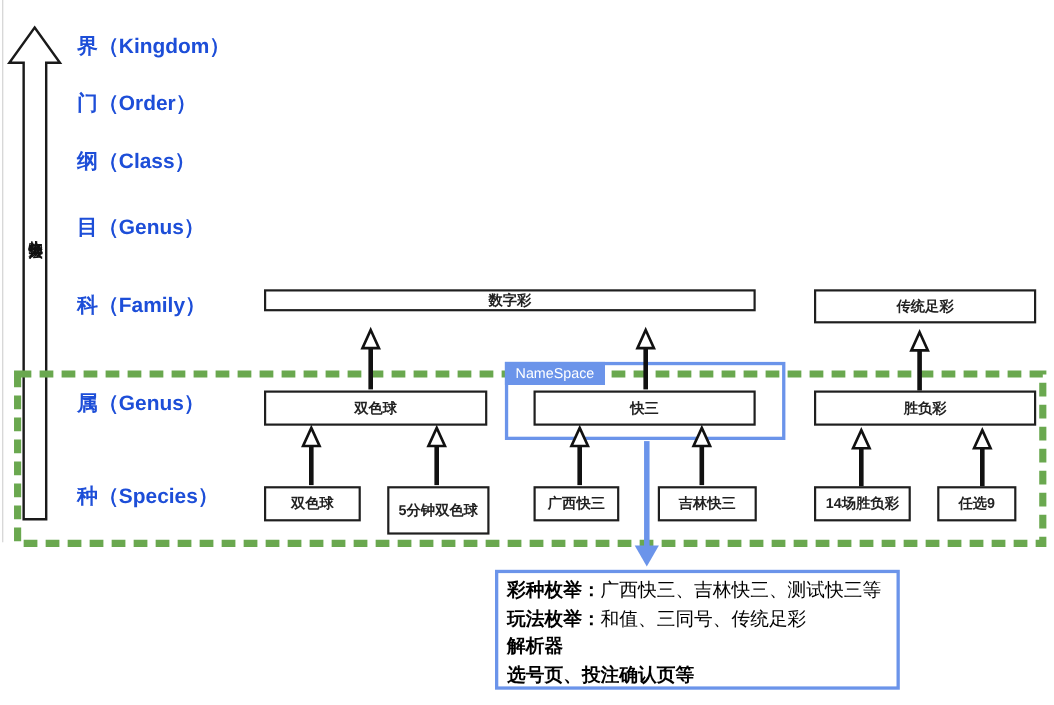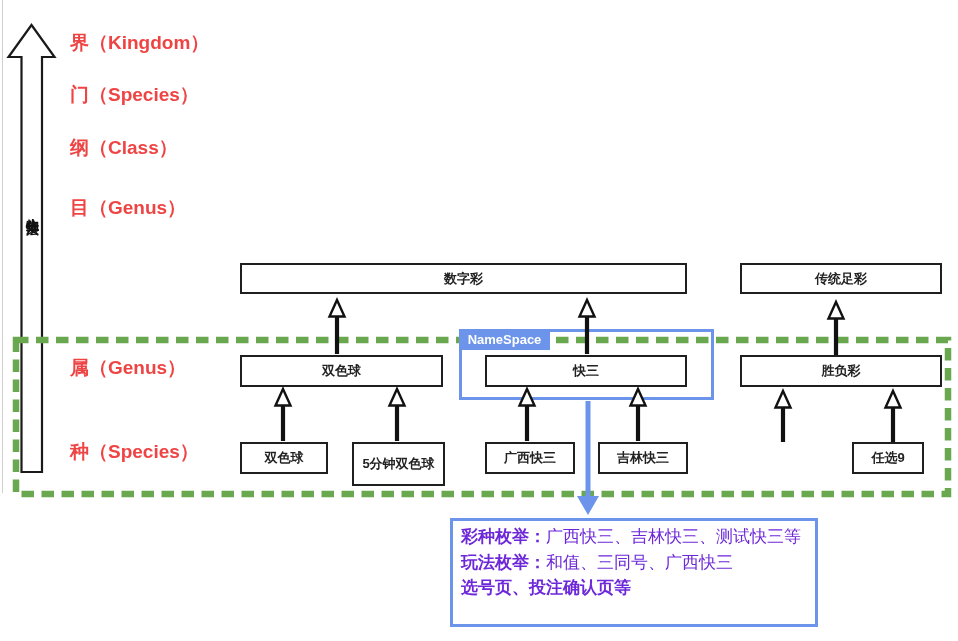--- a/index.html
+++ b/index.html
@@ -12,87 +12,90 @@
   #bg-layer{z-index:1;}
   #arrow-layer{z-index:6;}
   .page-edge{left:2px;top:0;width:1px;height:493px;background:#cfcfcf;z-index:0;}
   .axis-label{
     left:24px;top:208px;width:16px;height:100px;z-index:2;
     writing-mode:vertical-rl;text-orientation:upright;
     font-size:13px;font-weight:bold;color:#111;letter-spacing:1px;line-height:16px;
   }
   .rank-label{
     left:70px;height:24px;line-height:24px;z-index:2;
-    font-size:19px;font-weight:bold;color:#ef4444;white-space:nowrap;
+    font-size:19px;font-weight:bold;color:#1d4ed8;white-space:nowrap;
   }
   .node-box{
     box-sizing:border-box;border:2px solid #1f1f1f;background:#fff;z-index:3;
     display:flex;align-items:center;justify-content:center;
     font-size:13px;font-weight:bold;color:#222;white-space:nowrap;
   }
   .ns-rect{
     left:459px;top:329px;width:255px;height:71px;box-sizing:border-box;
     border:3px solid #6b94ea;z-index:2;background:transparent;
   }
   .ns-tag{
     left:459px;top:329px;width:91px;height:21px;z-index:4;background:#6b94ea;
-    color:#ffffff;font-size:13px;font-weight:bold;line-height:21px;
+    color:#ffffff;font-size:13px;font-weight:normal;line-height:21px;
     text-align:center;white-space:nowrap;
   }
   .annotation{
     left:450px;top:518px;width:368px;height:109px;box-sizing:border-box;
     border:3px solid #6b94ea;background:#fff;z-index:3;
     padding:3px 8px;
   }
   .annotation .line{
-    font-size:17px;line-height:25.5px;color:#6d28d9;white-space:nowrap;
+    font-size:17px;line-height:25.5px;color:#000000;white-space:nowrap;
   }
   .annotation .lbl{font-weight:bold;}
   .annotation .txt{font-weight:normal;}
 </style>
 </head>
 <body>
 
 <div id="canvas">
 
   <div class="abs page-edge"></div>
 
   <svg id="bg-layer" class="layer" width="958" height="641" viewBox="0 0 958 641">
     <polygon points="31.5,25 54.5,57 42,57 42,472 21.5,472 21.5,57 8.5,57" fill="#ffffff" stroke="#1a1a1a" stroke-width="2.2"></polygon>
     <rect x="16" y="340" width="932" height="154" fill="none" stroke="#6aa84f" stroke-width="6.5" stroke-dasharray="12.5 7.5"></rect>
   </svg>
 
   <div class="abs axis-label">生物分类法</div>
 
   <div class="abs rank-label" style="top:31px">界（Kingdom）</div>
-  <div class="abs rank-label" style="top:83px">门（Species）</div>
+  <div class="abs rank-label" style="top:83px">门（Order）</div>
   <div class="abs rank-label" style="top:136px">纲（Class）</div>
   <div class="abs rank-label" style="top:196px">目（Genus）</div>
+  <div class="abs rank-label" style="top:267px">科（Family）</div>
   <div class="abs rank-label" style="top:356px">属（Genus）</div>
   <div class="abs rank-label" style="top:440px">种（Species）</div>
 
-  <div class="abs node-box" style="left:240px;top:263px;width:447px;height:31px">数字彩</div>
+  <div class="abs node-box" style="left:240px;top:263px;width:447px;height:20px">数字彩</div>
   <div class="abs node-box" style="left:740px;top:263px;width:202px;height:31px">传统足彩</div>
 
   <div class="abs ns-rect"></div>
   <div class="abs ns-tag">NameSpace</div>
 
   <div class="abs node-box" style="left:240px;top:355px;width:203px;height:32px">双色球</div>
   <div class="abs node-box" style="left:740px;top:355px;width:202px;height:32px">胜负彩</div>
   <div class="abs node-box" style="left:485px;top:355px;width:202px;height:32px">快三</div>
 
   <div class="abs node-box" style="left:240px;top:442px;width:88px;height:32px">双色球</div>
   <div class="abs node-box" style="left:352px;top:442px;width:93px;height:44px">5分钟双色球</div>
-  <div class="abs node-box" style="left:485px;top:442px;width:90px;height:32px">广西快三</div>
+  <div class="abs node-box" style="left:485px;top:442px;width:78px;height:32px">广西快三</div>
   <div class="abs node-box" style="left:598px;top:442px;width:90px;height:32px">吉林快三</div>
+  <div class="abs node-box" style="left:740px;top:442px;width:88px;height:32px">14场胜负彩</div>
   <div class="abs node-box" style="left:852px;top:442px;width:72px;height:32px">任选9</div>
 
   <div class="abs annotation">
     <div class="line"><span class="lbl">彩种枚举：</span><span class="txt">广西快三、吉林快三、测试快三等</span></div>
-    <div class="line"><span class="lbl">玩法枚举：</span><span class="txt">和值、三同号、广西快三</span></div>
+    <div class="line"><span class="lbl">玩法枚举：</span><span class="txt">和值、三同号、传统足彩</span></div>
+    <div class="line"><span class="lbl">解析器</span><span class="txt"></span></div>
     <div class="line"><span class="lbl">选号页、投注确认页等</span><span class="txt"></span></div>
   </div>
 
   <svg id="arrow-layer" class="layer" width="958" height="641" viewBox="0 0 958 641">
 
     <g>
       <line x1="337" y1="354" x2="337" y2="314" stroke="#111" stroke-width="4.2"></line>
       <polygon points="337,300 344.5,316.5 329.5,316.5" fill="#fff" stroke="#111" stroke-width="2.4"></polygon>
     </g>
     <g>

